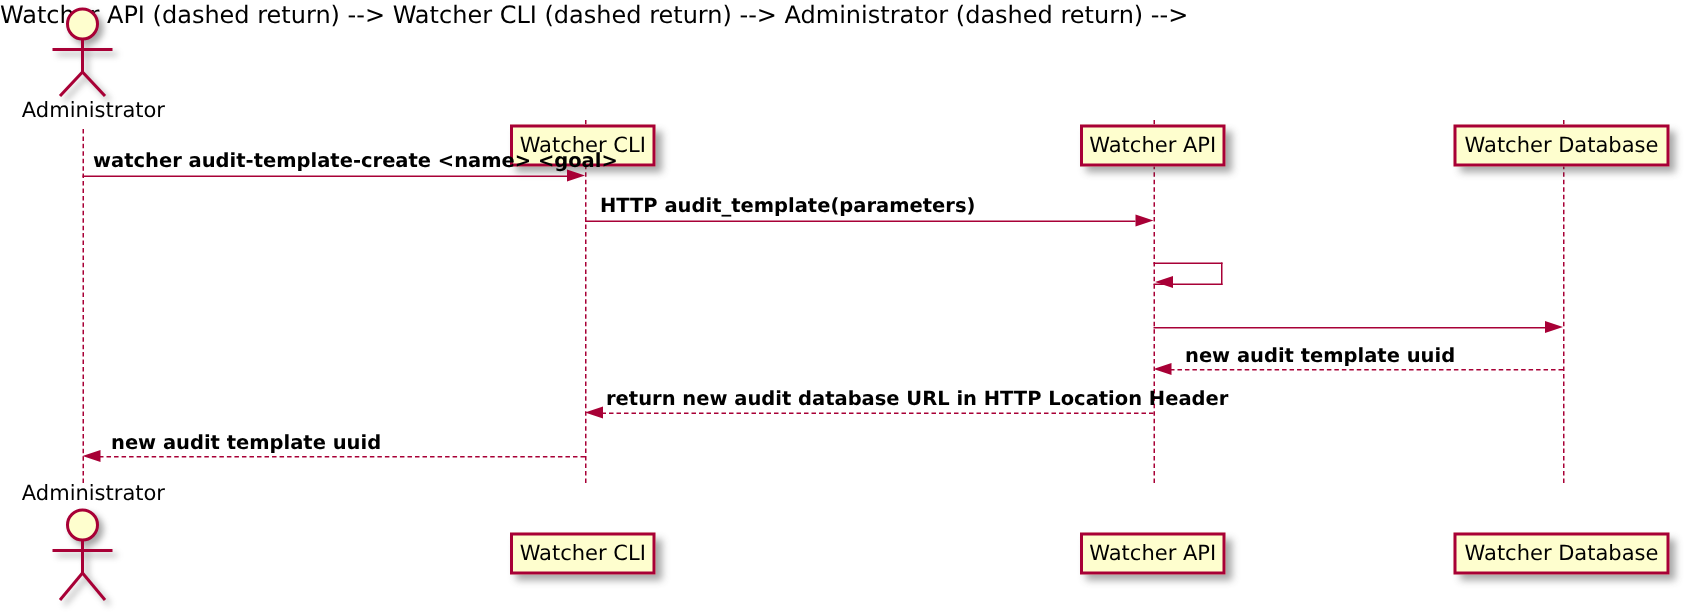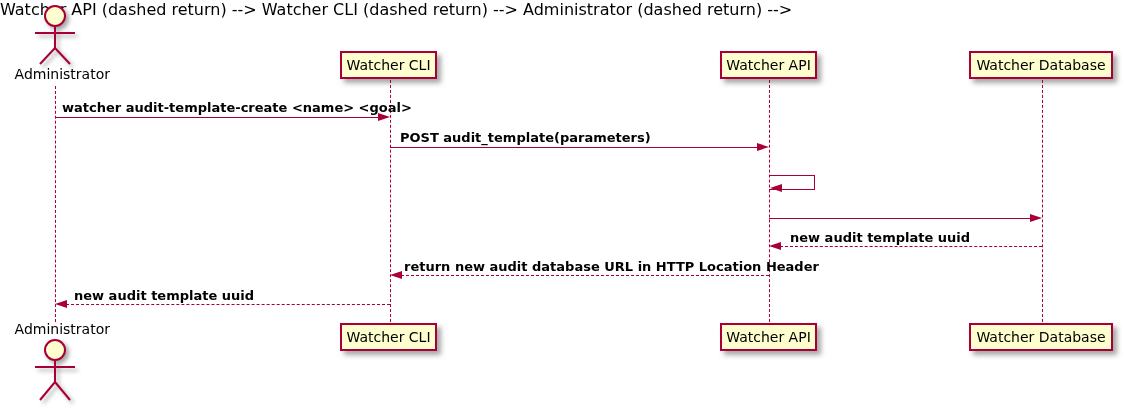--- a/index.html
+++ b/index.html
@@ -22,20 +22,21 @@
   }
   .pbox{
     position:absolute;height:28px;
     background:var(--fill);
     border:2px solid var(--accent);
     box-shadow:4px 4px 5px rgba(60,60,60,0.45);
     display:flex;align-items:center;justify-content:center;
     font-size:14px;color:var(--text);
     box-sizing:border-box;
     white-space:nowrap;
+    margin-top:32px;
   }
   .actor-label{
     position:absolute;width:110px;text-align:right;
     font-size:14px;color:var(--text);white-space:nowrap;
   }
   .actor-svg{position:absolute;filter:drop-shadow(3px 3px 2px rgba(60,60,60,0.45));}
   .mlabel{
     position:absolute;font-size:13px;color:var(--text);
     white-space:nowrap;line-height:15px;font-weight:bold;
   }
@@ -85,21 +86,21 @@
   <div class="pbox" style="left:340px;top:51px;width:97px">Watcher CLI</div>
   <div class="pbox" style="left:720px;top:51px;width:97px">Watcher API</div>
   <div class="pbox" style="left:969px;top:51px;width:144px">Watcher Database</div>
 
   
   <div class="mlabel" style="left:62px;top:100px">watcher audit-template-create &lt;name&gt; &lt;goal&gt;</div>
   <div class="mline solid" style="left:55px;top:117px;width:324px"></div>
   <div class="arr arr-right" style="left:378px;top:113px"></div>
 
   
-  <div class="mlabel" style="left:400px;top:130px">POST audit_template(parameters)</div>
+  <div class="mlabel" style="left:400px;top:130px">HTTP audit_template(parameters)</div>
   <div class="mline solid" style="left:390px;top:147px;width:367px"></div>
   <div class="arr arr-right" style="left:757px;top:143px"></div>
 
   
   <div class="selfloop" style="left:769px;top:175px;width:45px;height:13px"></div>
   <div class="arr arr-left" style="left:770px;top:184px"></div>
 
   
   <div class="mline solid" style="left:769px;top:218px;width:261px"></div>
   <div class="arr arr-right" style="left:1030px;top:214px"></div>

